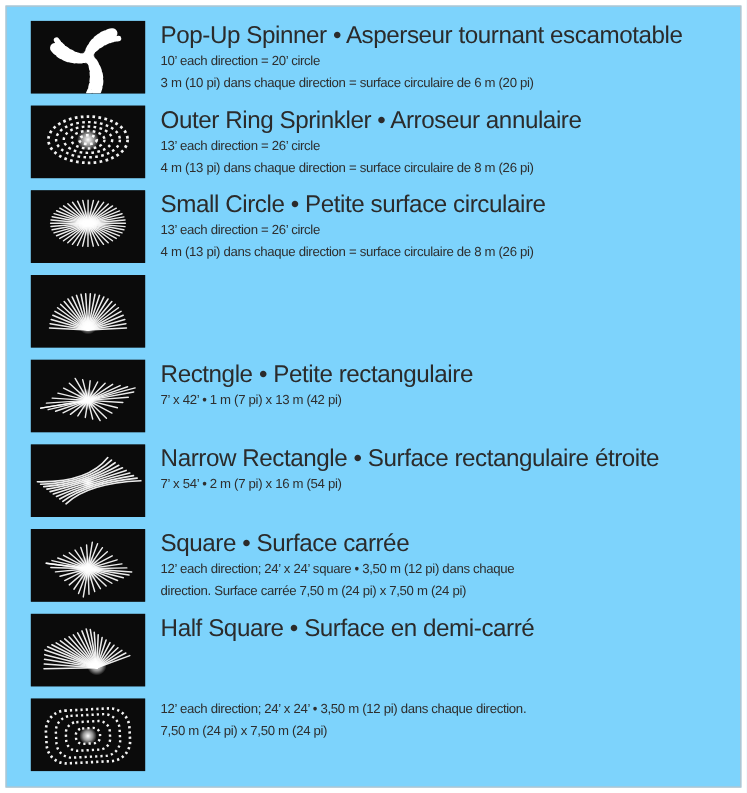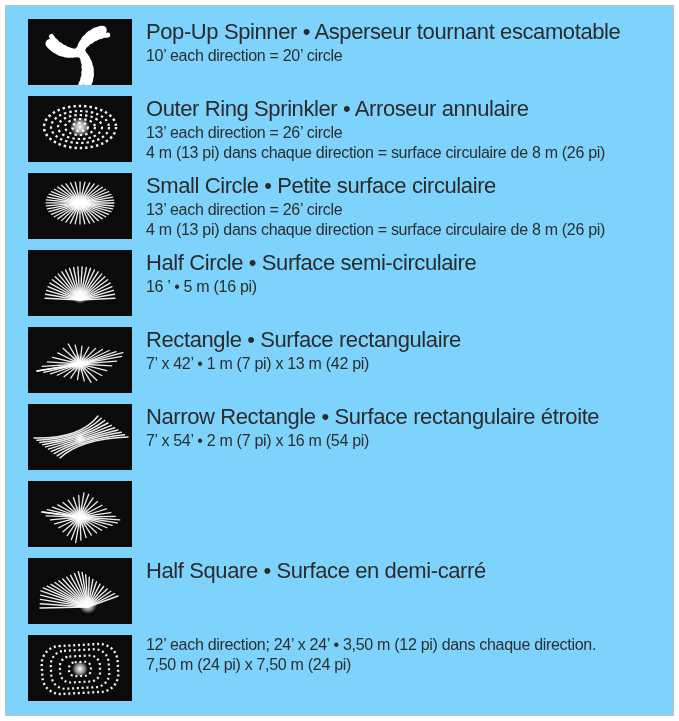--- a/index.html
+++ b/index.html
@@ -19,21 +19,21 @@
     flex:none;width:104px;height:66px;background:#0b0b0b;
     overflow:hidden;
   }
   .thumb svg{display:block;}
   .text{margin-left:14px;min-width:0;}
   .title{
     font-size:22px;line-height:25px;letter-spacing:-0.4px;
     color:#2b2b2b;white-space:nowrap;margin-bottom:2px;
   }
   .desc{
-    font-size:16px;line-height:19.5px;letter-spacing:-0.3px;
+    font-size:12px;line-height:19.5px;letter-spacing:-0.3px;
     color:#2e2e2e;white-space:nowrap;
   }
 </style>
 </head>
 <body>
 
 <svg width="0" height="0" style="position:absolute" aria-hidden="true">
   <defs>
     <radialGradient id="glow">
       <stop offset="0%" stop-color="#ffffff" stop-opacity="1"></stop>
@@ -55,20 +55,21 @@
           <path d="M52,31 C56,26 61,22 68,20" stroke-width="3" stroke-dasharray="2 2.5"></path>
         </g>
         <use href="#spin-arm" transform="rotate(120 52 33)"></use>
         <use href="#spin-arm" transform="rotate(240 52 33)"></use>
         <circle cx="52" cy="33" r="7" fill="url(#glow)"></circle>
       </svg>
     </div>
     <div class="text">
       <div class="title">Pop-Up Spinner •  Asperseur tournant escamotable</div>
       <div class="desc">10’ each direction = 20’ circle</div>
+      <div class="desc">3 m (10 pi) dans chaque direction = surface circulaire de 6 m (20 pi)</div>
     </div>
   </div>
 
   <div class="row">
     <div class="thumb">
       <svg viewBox="0 0 104 66" width="104" height="66">
         <rect width="104" height="66" fill="#0b0b0b"></rect>
         <g>
             <ellipse cx="52" cy="31" rx="8" ry="4" fill="none" stroke="#fff" stroke-width="2.4" stroke-dasharray="2.4 3" opacity="0.95"></ellipse>
             <ellipse cx="52" cy="31" rx="15" ry="8" fill="none" stroke="#fff" stroke-width="2.2" stroke-dasharray="2.4 3" opacity="0.95"></ellipse>
@@ -174,24 +175,20 @@
             <line x1="52" y1="50" x2="79.65542543314916" y2="29.774067229451777" stroke="#fff" stroke-width="1.4" stroke-linecap="round" opacity="0.92"></line>
             <line x1="52" y1="50" x2="82.05107749980905" y2="33.082800563261756" stroke="#fff" stroke-width="1.4" stroke-linecap="round" opacity="0.92"></line>
             <line x1="52" y1="50" x2="84.00383622185319" y2="36.64085990011167" stroke="#fff" stroke-width="1.4" stroke-linecap="round" opacity="0.92"></line>
             <line x1="52" y1="50" x2="85.48492180455908" y2="40.39580649466707" stroke="#fff" stroke-width="1.4" stroke-linecap="round" opacity="0.92"></line>
             <line x1="52" y1="50" x2="86.47250598079077" y2="44.29229987349125" stroke="#fff" stroke-width="1.4" stroke-linecap="round" opacity="0.92"></line>
             <line x1="52" y1="50" x2="86.95203371641009" y2="48.27291344398284" stroke="#fff" stroke-width="1.4" stroke-linecap="round" opacity="0.92"></line>
           </g>
         <circle cx="52" cy="45" r="9" fill="url(#glow)"></circle>
       </svg>
     </div>
-    <div class="text">
-      <div class="title">Half Circle • Surface semi-circulaire</div>
-      <div class="desc">16 ’  •  5 m (16 pi)</div>
-    </div>
   </div>
 
   <div class="row">
     <div class="thumb">
       <svg viewBox="0 0 104 66" width="104" height="66">
         <rect width="104" height="66" fill="#0b0b0b"></rect>
         <g>
             <line x1="52" y1="37" x2="9" y2="44" stroke="#fff" stroke-width="1.3" stroke-linecap="round" opacity="0.92"></line>
             <line x1="52" y1="37" x2="14.205881202850733" y2="39.465845403968714" stroke="#fff" stroke-width="1.3" stroke-linecap="round" opacity="0.92"></line>
             <line x1="52" y1="37" x2="19.411762405701467" y2="34.93169080793743" stroke="#fff" stroke-width="1.3" stroke-linecap="round" opacity="0.92"></line>
@@ -220,21 +217,21 @@
             <line x1="52" y1="37" x2="36.02208333690302" y2="49.68885964987432" stroke="#fff" stroke-width="1.3" stroke-linecap="round" opacity="0.92"></line>
             <line x1="52" y1="37" x2="29.266562502677253" y2="48.26664473740574" stroke="#fff" stroke-width="1.3" stroke-linecap="round" opacity="0.92"></line>
             <line x1="52" y1="37" x2="22.511041668451526" y2="46.844429824937166" stroke="#fff" stroke-width="1.3" stroke-linecap="round" opacity="0.92"></line>
             <line x1="52" y1="37" x2="15.755520834225763" y2="45.42221491246858" stroke="#fff" stroke-width="1.3" stroke-linecap="round" opacity="0.92"></line>
             <line x1="52" y1="37" x2="9.000000000000007" y2="44" stroke="#fff" stroke-width="1.3" stroke-linecap="round" opacity="0.92"></line>
           </g>
         <circle cx="51" cy="36" r="10" fill="url(#glow)"></circle>
       </svg>
     </div>
     <div class="text">
-      <div class="title">Rectangle • Surface rectangulaire</div>
+      <div class="title">Rectngle • Petite rectangulaire</div>
       <div class="desc">7’ x 42’  •  1 m (7 pi) x 13 m (42 pi)</div>
     </div>
   </div>
 
   <div class="row">
     <div class="thumb">
       <svg viewBox="0 0 104 66" width="104" height="66">
         <rect width="104" height="66" fill="#0b0b0b"></rect>
         <g>
             <path d="M6,34 Q52,35 70,12" fill="none" stroke="#fff" stroke-width="1.5" stroke-linecap="round" opacity="0.92"></path>
@@ -293,20 +290,25 @@
             <line x1="52" y1="36" x2="34.98779616010224" y2="50.715808514035444" stroke="#fff" stroke-width="1.3" stroke-linecap="round" opacity="0.92"></line>
             <line x1="52" y1="36" x2="30.790236928081807" y2="46.77264681122836" stroke="#fff" stroke-width="1.3" stroke-linecap="round" opacity="0.92"></line>
             <line x1="52" y1="36" x2="26.592677696061347" y2="42.82948510842127" stroke="#fff" stroke-width="1.3" stroke-linecap="round" opacity="0.92"></line>
             <line x1="52" y1="36" x2="22.39511846404089" y2="38.88632340561417" stroke="#fff" stroke-width="1.3" stroke-linecap="round" opacity="0.92"></line>
             <line x1="52" y1="36" x2="18.197559232020453" y2="34.94316170280709" stroke="#fff" stroke-width="1.3" stroke-linecap="round" opacity="0.92"></line>
             <line x1="52" y1="36" x2="14.000000000000014" y2="31.000000000000014" stroke="#fff" stroke-width="1.3" stroke-linecap="round" opacity="0.92"></line>
           </g>
         <circle cx="52" cy="36" r="12" fill="url(#glow)"></circle>
       </svg>
     </div>
+    <div class="text">
+      <div class="title">Square • Surface carrée</div>
+      <div class="desc">12’ each direction; 24’ x 24’ square  •  3,50 m (12 pi) dans chaque</div>
+      <div class="desc">direction. Surface carrée 7,50 m (24 pi) x 7,50 m (24 pi)</div>
+    </div>
   </div>
 
   <div class="row">
     <div class="thumb">
       <svg viewBox="0 0 104 66" width="104" height="66">
         <rect width="104" height="66" fill="#0b0b0b"></rect>
         <g>
             <line x1="60" y1="49" x2="12" y2="50" stroke="#fff" stroke-width="1.4" stroke-linecap="round" opacity="0.92"></line>
             <line x1="60" y1="49" x2="12.225931549596789" y2="45.70730055766103" stroke="#fff" stroke-width="1.4" stroke-linecap="round" opacity="0.92"></line>
             <line x1="60" y1="49" x2="12.451863099193575" y2="41.41460111532205" stroke="#fff" stroke-width="1.4" stroke-linecap="round" opacity="0.92"></line>

